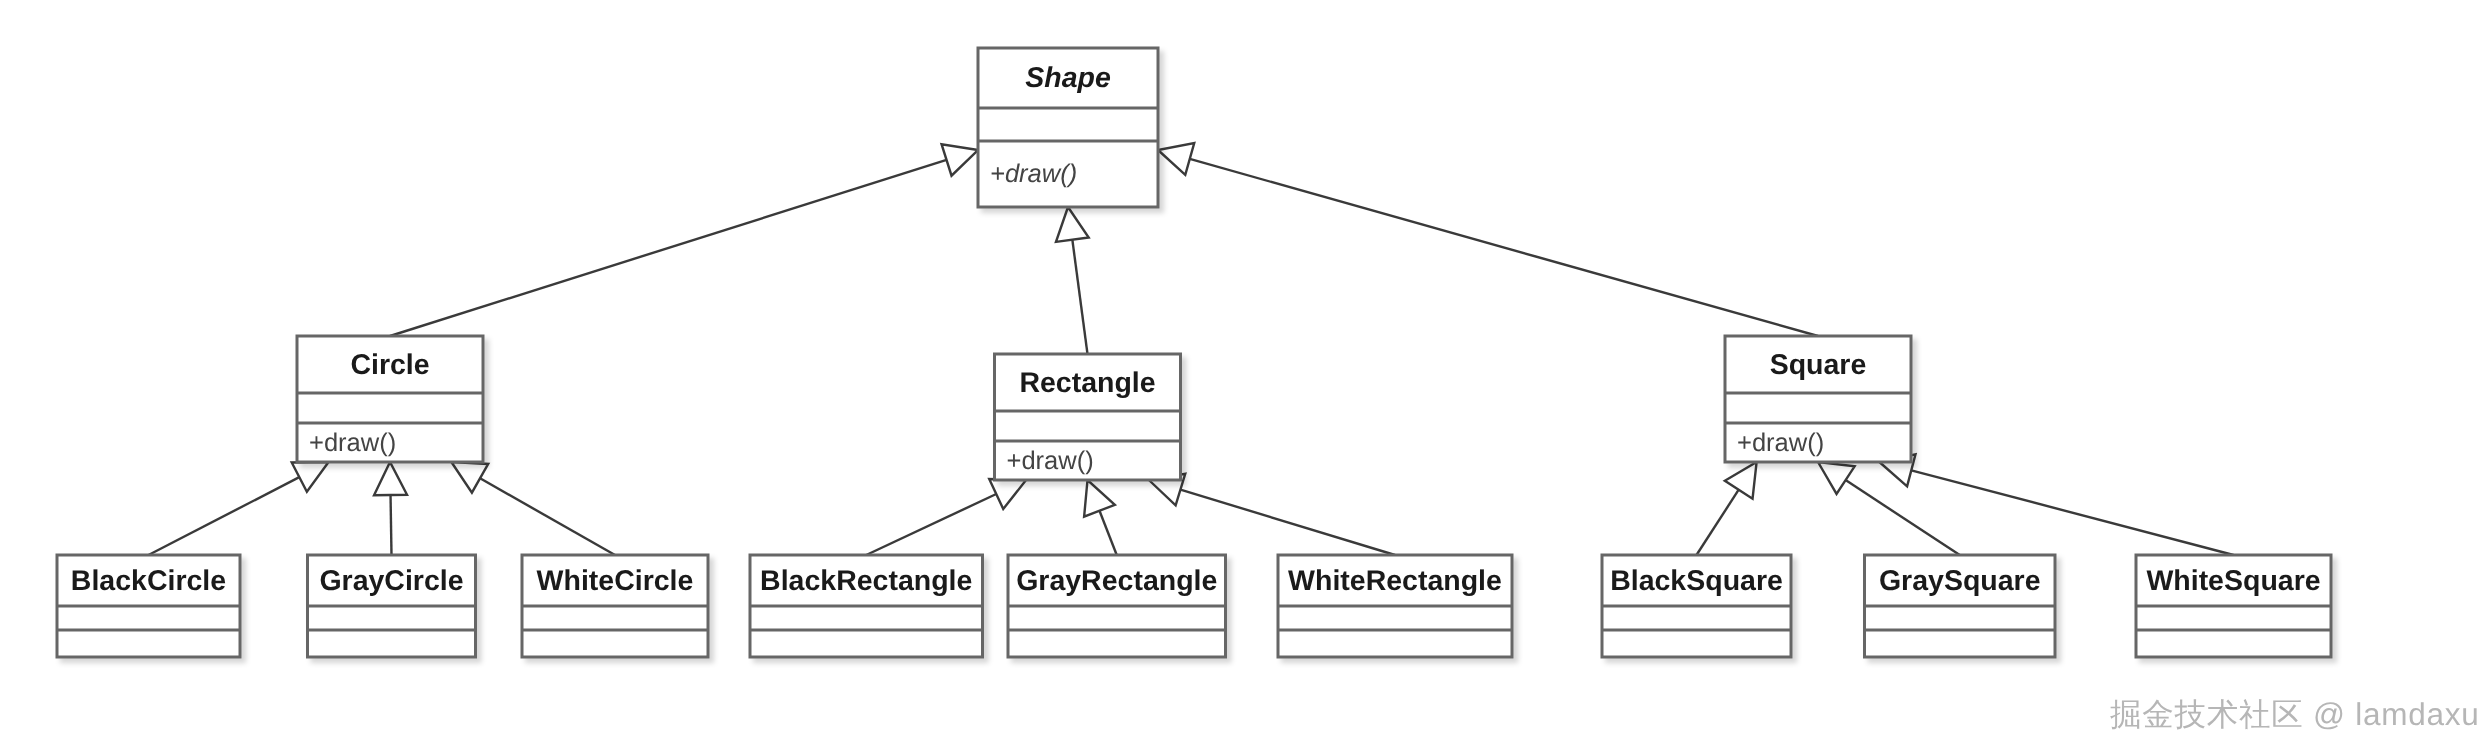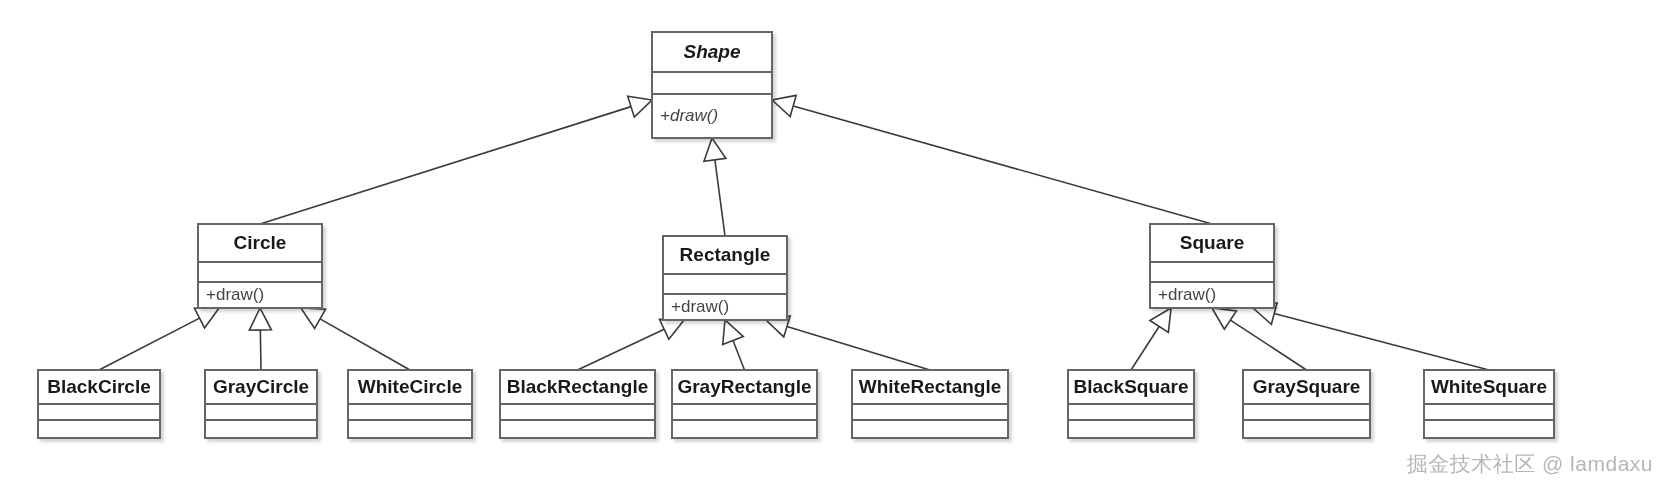--- a/index.html
+++ b/index.html
@@ -64,21 +64,21 @@
   }
   .inherit-head {
     fill: #ffffff;
     stroke: #3a3a3a;
     stroke-width: 1.6;
     stroke-linejoin: miter;
   }
   .watermark-text {
     position: absolute;
     right: 8px;
-    bottom: 18px;
+    bottom: 6px;
     font-family: "Liberation Sans", sans-serif;
     font-size: 21px;
     color: #b6b6b6;
     white-space: nowrap;
     letter-spacing: 0.5px;
     pointer-events: none;
     user-select: none;
   }
 </style>
 </head>

